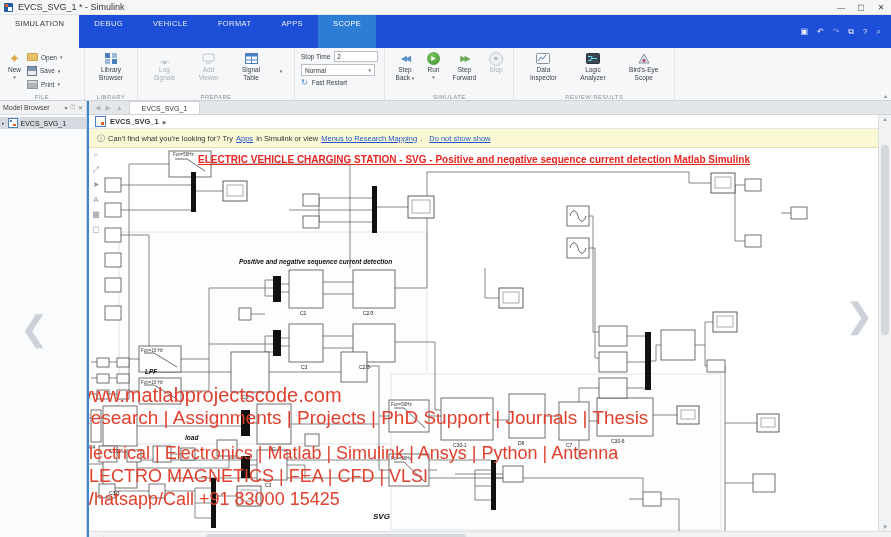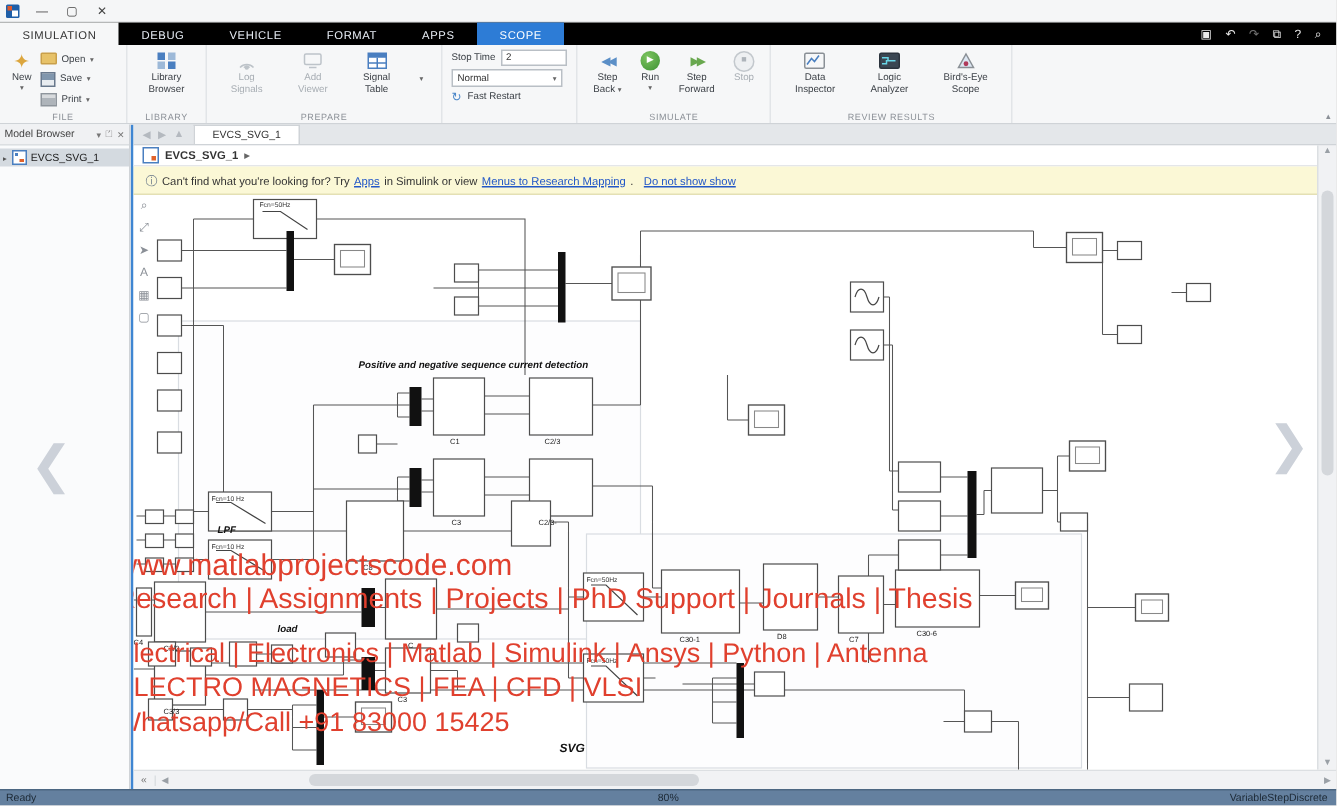--- a/index.html
+++ b/index.html
@@ -6,21 +6,21 @@
   .app{position:relative;width:891px;height:537px;background:#fff;overflow:hidden;
        font-family:"Liberation Sans",sans-serif;-webkit-font-smoothing:antialiased;}
   
   .titlebar{height:14px;background:#f5f6f7;display:flex;align-items:center;border-bottom:1px solid #e3e5e7;}
   .appicon{width:9px;height:9px;margin:0 5px 0 4px;background:#1f5fa8;position:relative;border-radius:1px;}
   .appicon:before{content:"";position:absolute;left:1px;top:1px;width:3px;height:3px;background:#e05a2b;}
   .appicon:after{content:"";position:absolute;right:1px;bottom:1px;width:4px;height:4px;background:#fff;}
   .titletext{font-size:9px;color:#333;flex:1;}
   .winbtn{width:20px;text-align:center;font-size:8px;color:#444;line-height:13px;}
   
-  .tabrow{height:15px;background:#000000;display:flex;align-items:stretch;}
+  .tabrow{height:33px;background:#1d4ed8;display:flex;align-items:stretch;}
   .rtab{padding:0 15px;font-size:7.5px;line-height:17px;color:#e8eef6;letter-spacing:.4px;}
   .rtab.active{background:#f6f7f8;color:#333;}
   .rtab.hl{background:#2d7cd6;color:#fff;}
   .qa{margin-left:auto;display:flex;align-items:center;gap:9px;padding-right:10px;}
   .qa span{color:rgba(255,255,255,.92);font-size:8px;}
   .qa .dim{color:rgba(255,255,255,.45);}
   
   .ribbon{height:52px;background:#f6f7f8;border-bottom:1px solid #cfd3d7;display:flex;position:relative;}
   .grp{position:relative;border-right:1px solid #e2e5e8;display:flex;padding:2px 4px 9px 4px;}
   .grplabel{position:absolute;bottom:0;left:0;right:0;text-align:center;font-size:6px;color:#8b9097;letter-spacing:.4px;}
@@ -109,20 +109,21 @@
   .st-center{position:absolute;left:0;right:0;text-align:center;}
   .st-right{margin-left:auto;padding-right:6px;}
 </style>
 </head>
 <body>
 
 <div class="app">
 
   <div class="titlebar">
     <span class="appicon"></span>
+    <span class="titletext">EVCS_SVG_1 * - Simulink</span>
     <span class="winbtn">—</span>
     <span class="winbtn">▢</span>
     <span class="winbtn">✕</span>
   </div>
 
   <div class="tabrow">
     <div class="rtab active">SIMULATION</div>
     <div class="rtab">DEBUG</div>
     <div class="rtab">VEHICLE</div>
     <div class="rtab">FORMAT</div>
@@ -460,20 +461,21 @@
                   <rect x="323" y="52" width="18" height="13"></rect>
                 <rect x="626" y="29" width="16" height="11"></rect>
                   <rect x="628" y="168" width="16" height="11"></rect>
                 <rect x="592" y="262" width="14" height="9"></rect>
                   <rect x="152" y="342" width="16" height="11"></rect>
                 <rect x="672" y="270" width="14" height="9"></rect>
                   <rect x="414" y="144" width="16" height="11"></rect>
               </g>
             </svg>
 
+            <div class="dtitle" style="color: rgb(232, 37, 31);">ELECTRIC VEHICLE CHARGING STATION - SVG - Positive and negative sequence current detection Matlab Simulink</div>
             <div id="diagram-labels">
                 <span class="dlbl ann" style="left: 150px; top: 110px;">Positive and negative sequence current detection</span>
                 <span class="dlbl ann" style="left: 56px; top: 220px;">LPF</span>
                 <span class="dlbl ann" style="left: 96px; top: 286px;">load</span>
                 <span class="dlbl ann-big" style="left: 284px; top: 364px;">SVG</span>
                 <span class="dlbl blk-l" style="left: 211px; top: 162px;">C1</span>
                 <span class="dlbl blk-l" style="left: 274px; top: 162px;">C2/3</span>
                 <span class="dlbl blk-l" style="left: 212px; top: 216px;">C3</span>
                 <span class="dlbl blk-l" style="left: 270px; top: 216px;">C2/3-</span>
                 <span class="dlbl blk-l" style="left: 153px; top: 246px;">C8</span>

